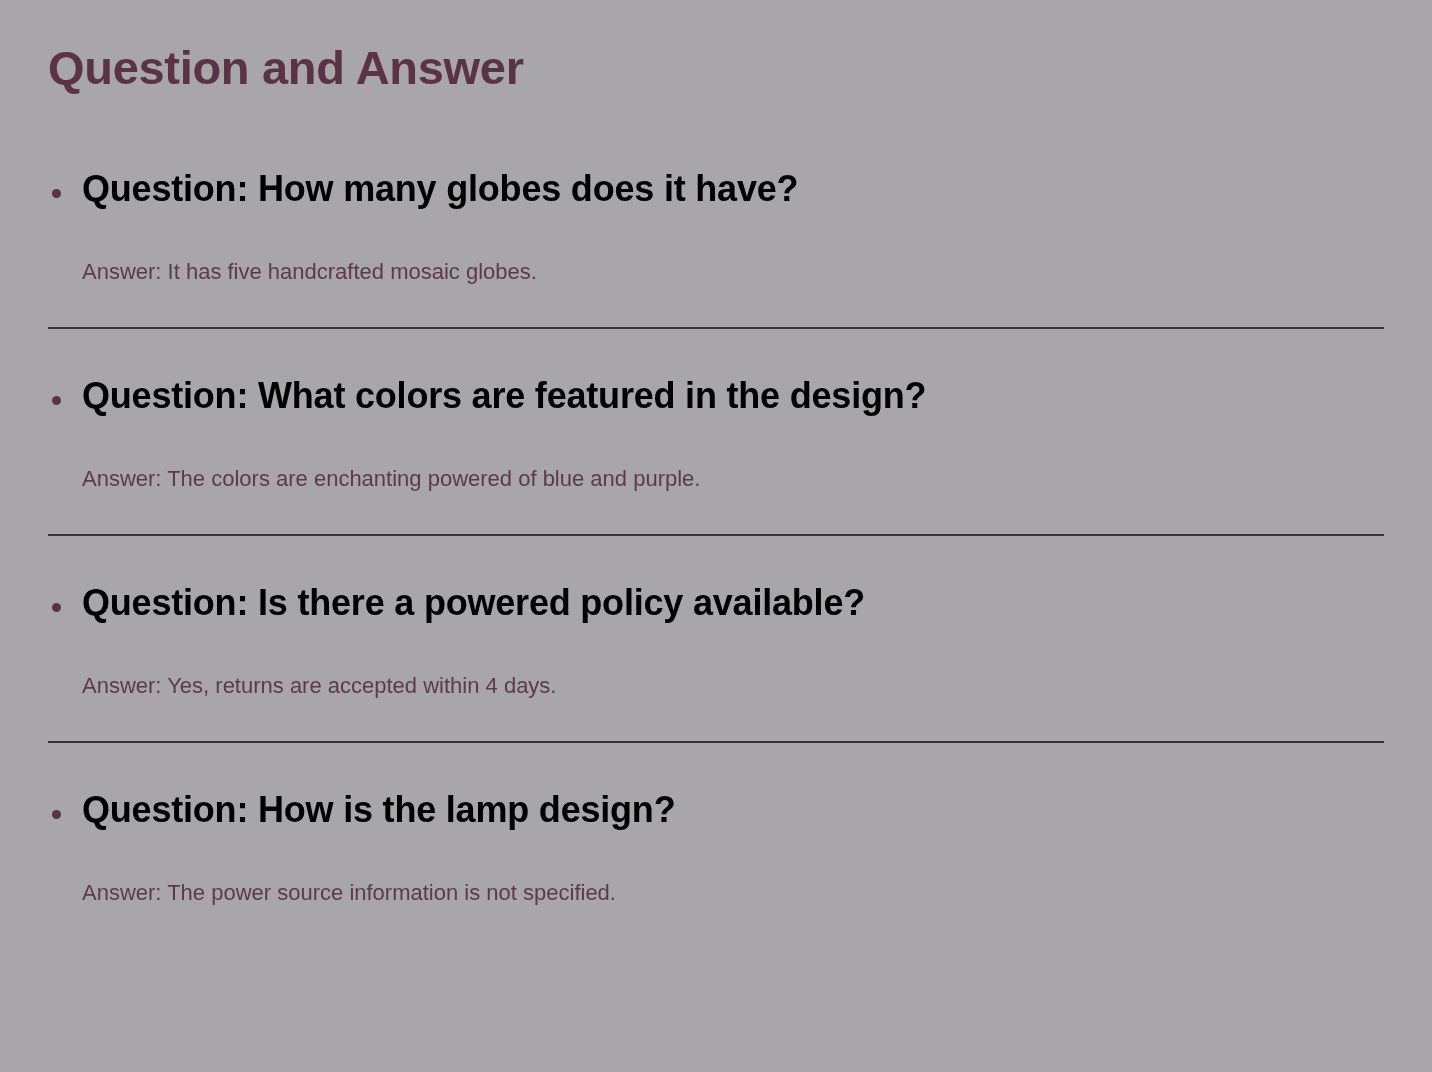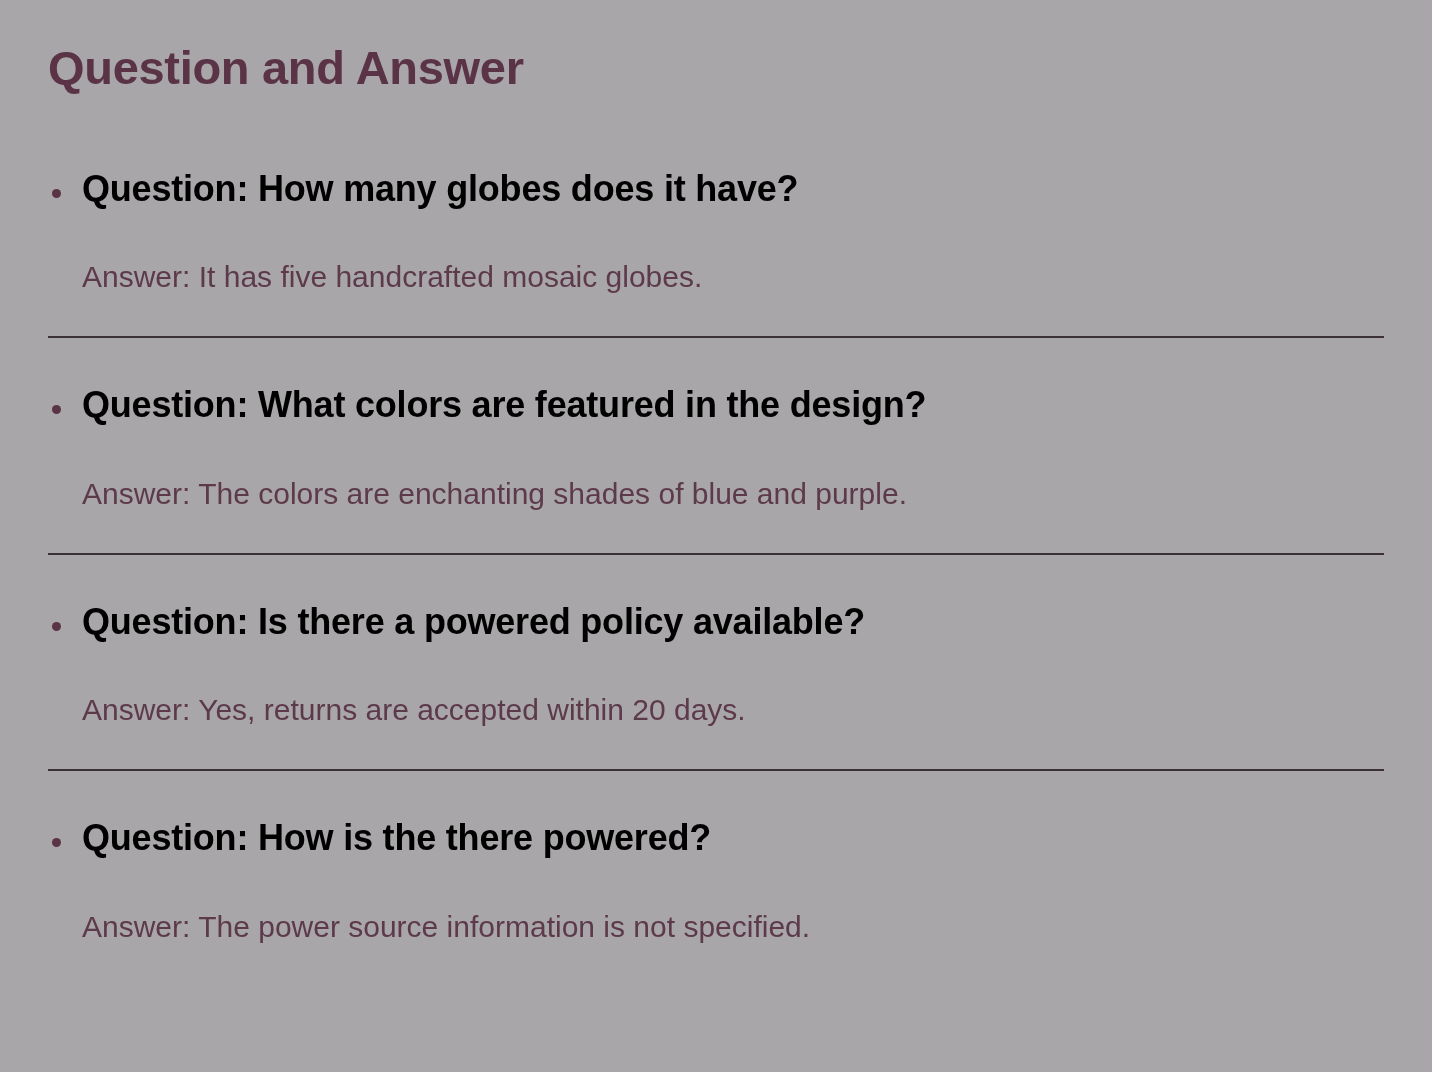--- a/index.html
+++ b/index.html
@@ -62,21 +62,21 @@
   .qa-question {
     font-size: 36px;
     font-weight: bold;
     line-height: 1.18;
     letter-spacing: -0.2px;
     color: #000000;
     margin: 0;
     white-space: nowrap;
   }
   .qa-answer {
-    font-size: 30px;
+    font-size: 22px;
     font-weight: normal;
     line-height: 1.2;
     color: #5d3a4a;
     margin: 49px 0 0 0;
     white-space: nowrap;
   }
   .qa-divider {
     display: block;
     width: 1336px;
     height: 0;
@@ -103,33 +103,33 @@
     <li class="qa-item">
       <span class="qa-bullet"></span>
       <p class="qa-question">Question: How many globes does it have?</p>
       <p class="qa-answer">Answer: It has five handcrafted mosaic globes.</p>
       <hr class="qa-divider">
     </li>
 
     <li class="qa-item">
       <span class="qa-bullet"></span>
       <p class="qa-question">Question: What colors are featured in the design?</p>
-      <p class="qa-answer">Answer: The colors are enchanting shades of blue and purple.</p>
+      <p class="qa-answer">Answer: The colors are enchanting powered of blue and purple.</p>
       <hr class="qa-divider">
     </li>
 
     <li class="qa-item">
       <span class="qa-bullet"></span>
       <p class="qa-question">Question: Is there a powered policy available?</p>
-      <p class="qa-answer">Answer: Yes, returns are accepted within 20 days.</p>
+      <p class="qa-answer">Answer: Yes, returns are accepted within 4 days.</p>
       <hr class="qa-divider">
     </li>
 
     <li class="qa-item">
       <span class="qa-bullet"></span>
-      <p class="qa-question">Question: How is the there powered?</p>
+      <p class="qa-question">Question: How is the lamp design?</p>
       <p class="qa-answer">Answer: The power source information is not specified.</p>
 
     </li>
 
   </ul>
 
 </div>
 
 </body></html>

